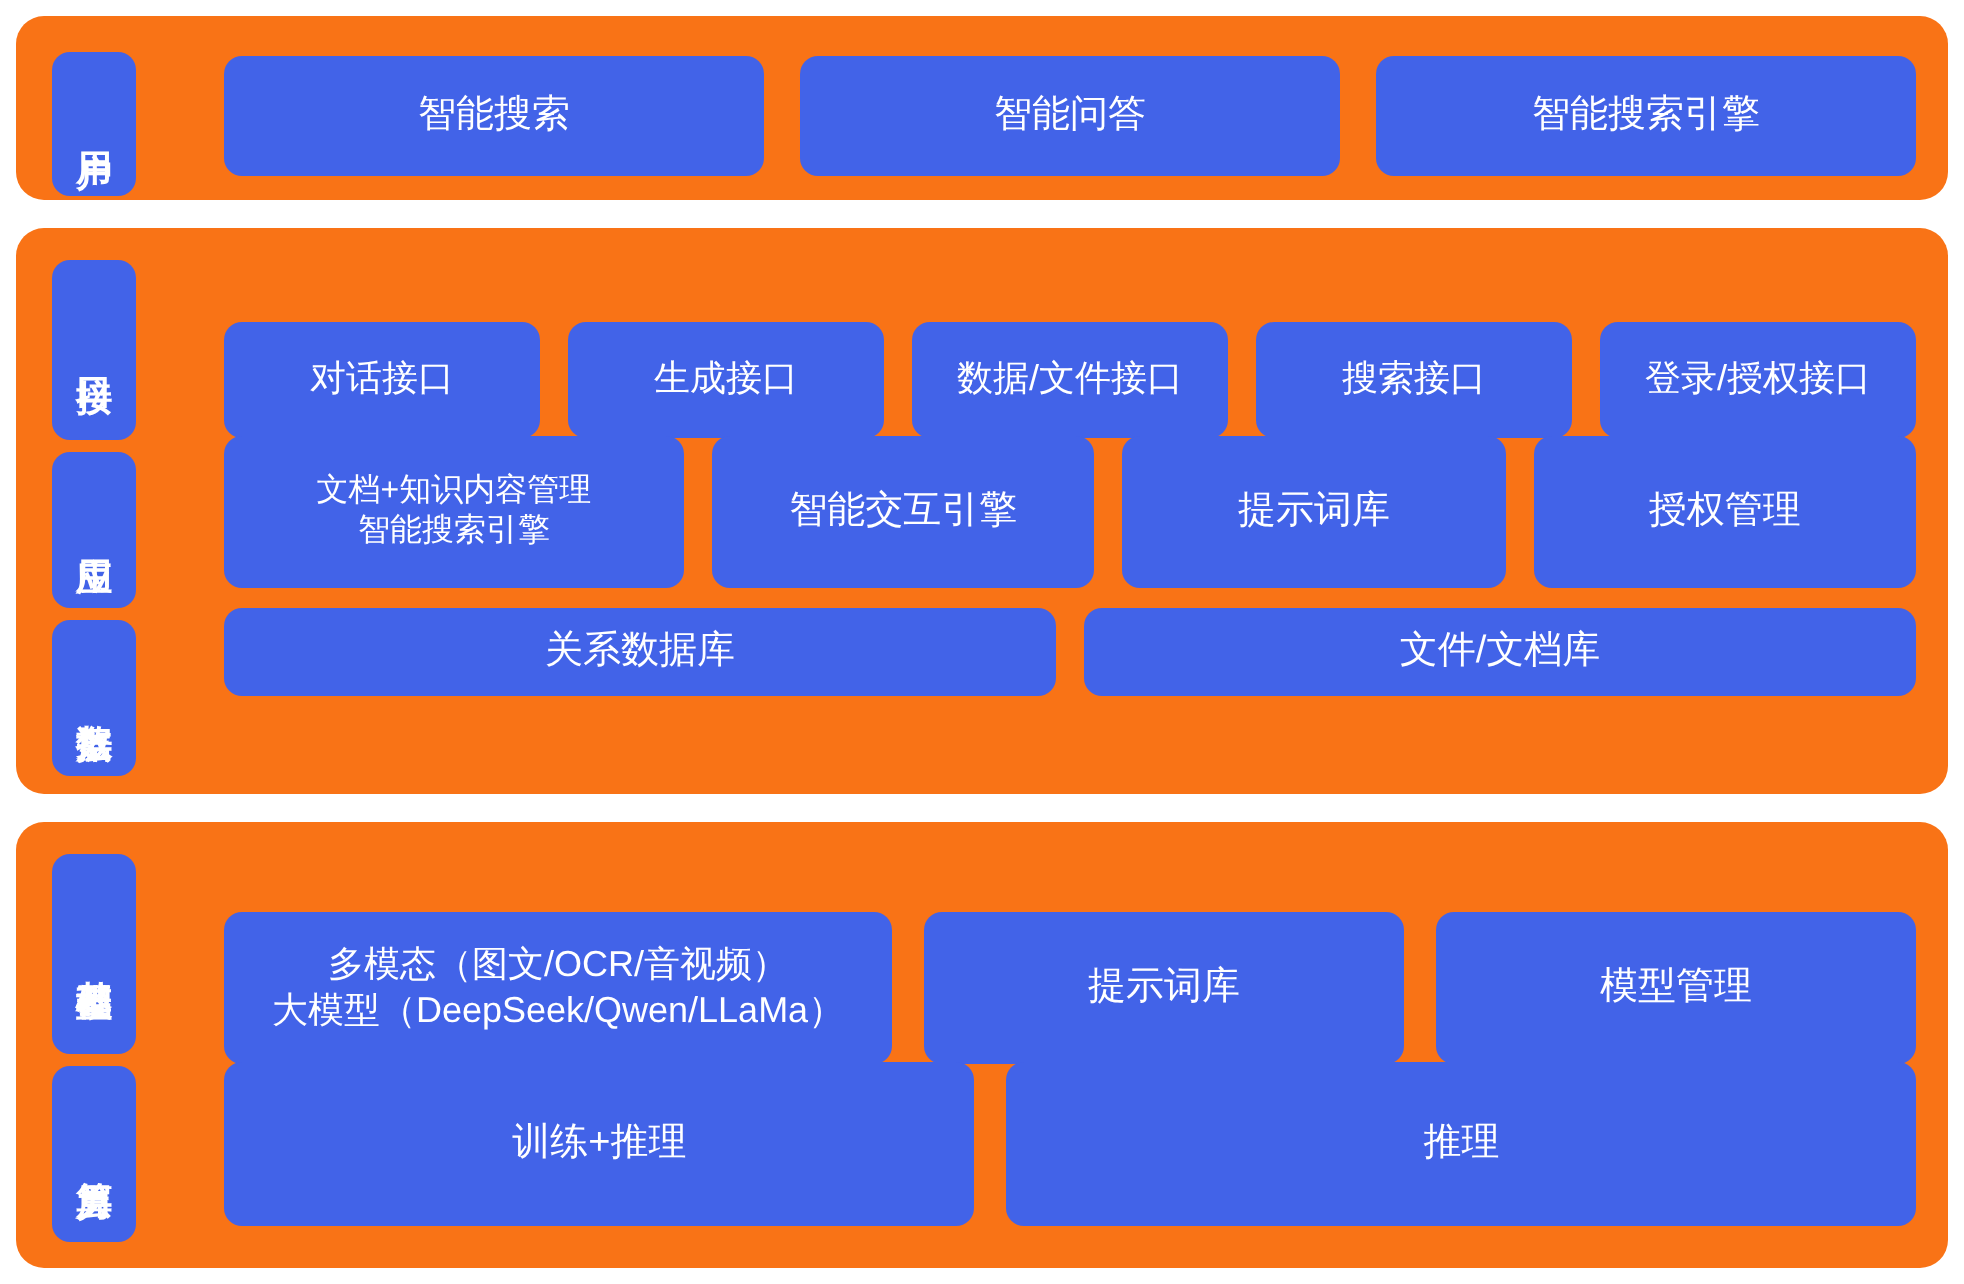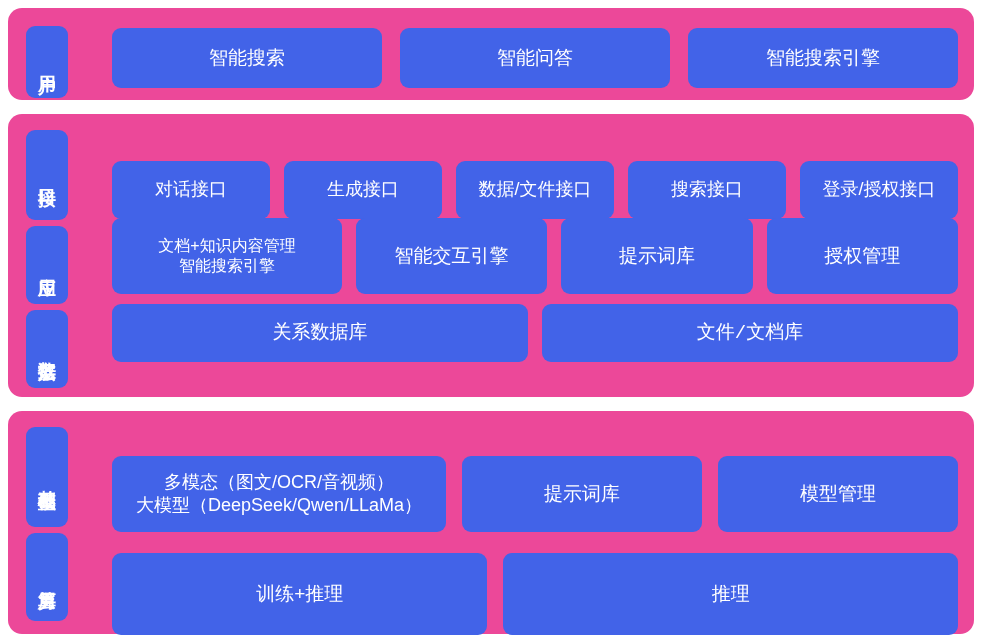--- a/index.html
+++ b/index.html
@@ -52,21 +52,21 @@
     letter-spacing: 1px;
     box-sizing: border-box;
     writing-mode: vertical-rl;
     line-height: 1.12;
     padding: 6px 2px;
   }
 
   
   .panel {
     position: absolute;
-    background: #ec4899;
+    background: #f97316;
     border-radius: 14px;
     box-sizing: border-box;
   }
 
   
   #band-user { left: 8px; top: 8px; width: 966px; height: 92px; }
   #user-label { position: absolute; left: 18px; top: 18px; width: 42px; height: 72px; }
   #user-row {
     position: absolute; left: 104px; top: 20px; right: 16px; height: 60px;
     display: flex; gap: 18px;
@@ -86,40 +86,40 @@
   #iface-row .blue { flex: 1 1 0; font-size: 18px; }
 
   #app-row {
     position: absolute; left: 104px; top: 104px; right: 16px; height: 76px;
     display: flex; gap: 14px;
   }
   #app-row .blue { flex: 1 1 0; }
   #app-row .blue.wide { flex: 1.22 1 0; font-size: 16px; }
 
   #datalayer-row {
-    position: absolute; left: 104px; top: 190px; right: 16px; height: 58px;
-    display: flex; gap: 14px; font-family: Liberation Mono, monospace;
+    position: absolute; left: 104px; top: 190px; right: 16px; height: 44px;
+    display: flex; gap: 14px;
   }
   #datalayer-row .blue { flex: 1 1 0; }
 
   
   #band-base { left: 8px; top: 411px; width: 966px; height: 223px; }
   #model-label   { position: absolute; left: 18px; top: 16px; width: 42px; height: 100px; }
   #compute-label { position: absolute; left: 18px; top: 122px; width: 42px; height: 88px; }
 
   #model-row {
     position: absolute; left: 104px; top: 32px; right: 16px; height: 76px;
     display: flex; gap: 16px; margin-top: 13px;
   }
   #model-row .blue { flex: 1 1 0; }
   #model-row .blue.wide { flex: 1.42 1 0; font-size: 18px; }
 
   #compute-row {
     position: absolute; left: 104px; top: 120px; right: 16px; height: 82px;
-    display: flex; gap: 16px; margin-top: 22px;
+    display: flex; gap: 16px;
   }
   #compute-row .blue.c1 { flex: 1 1 0; }
   #compute-row .blue.c2 { flex: 1.22 1 0; }
 </style>
 </head>
 <body>
 
 <div class="canvas">
 
   <div class="panel" id="band-user">

